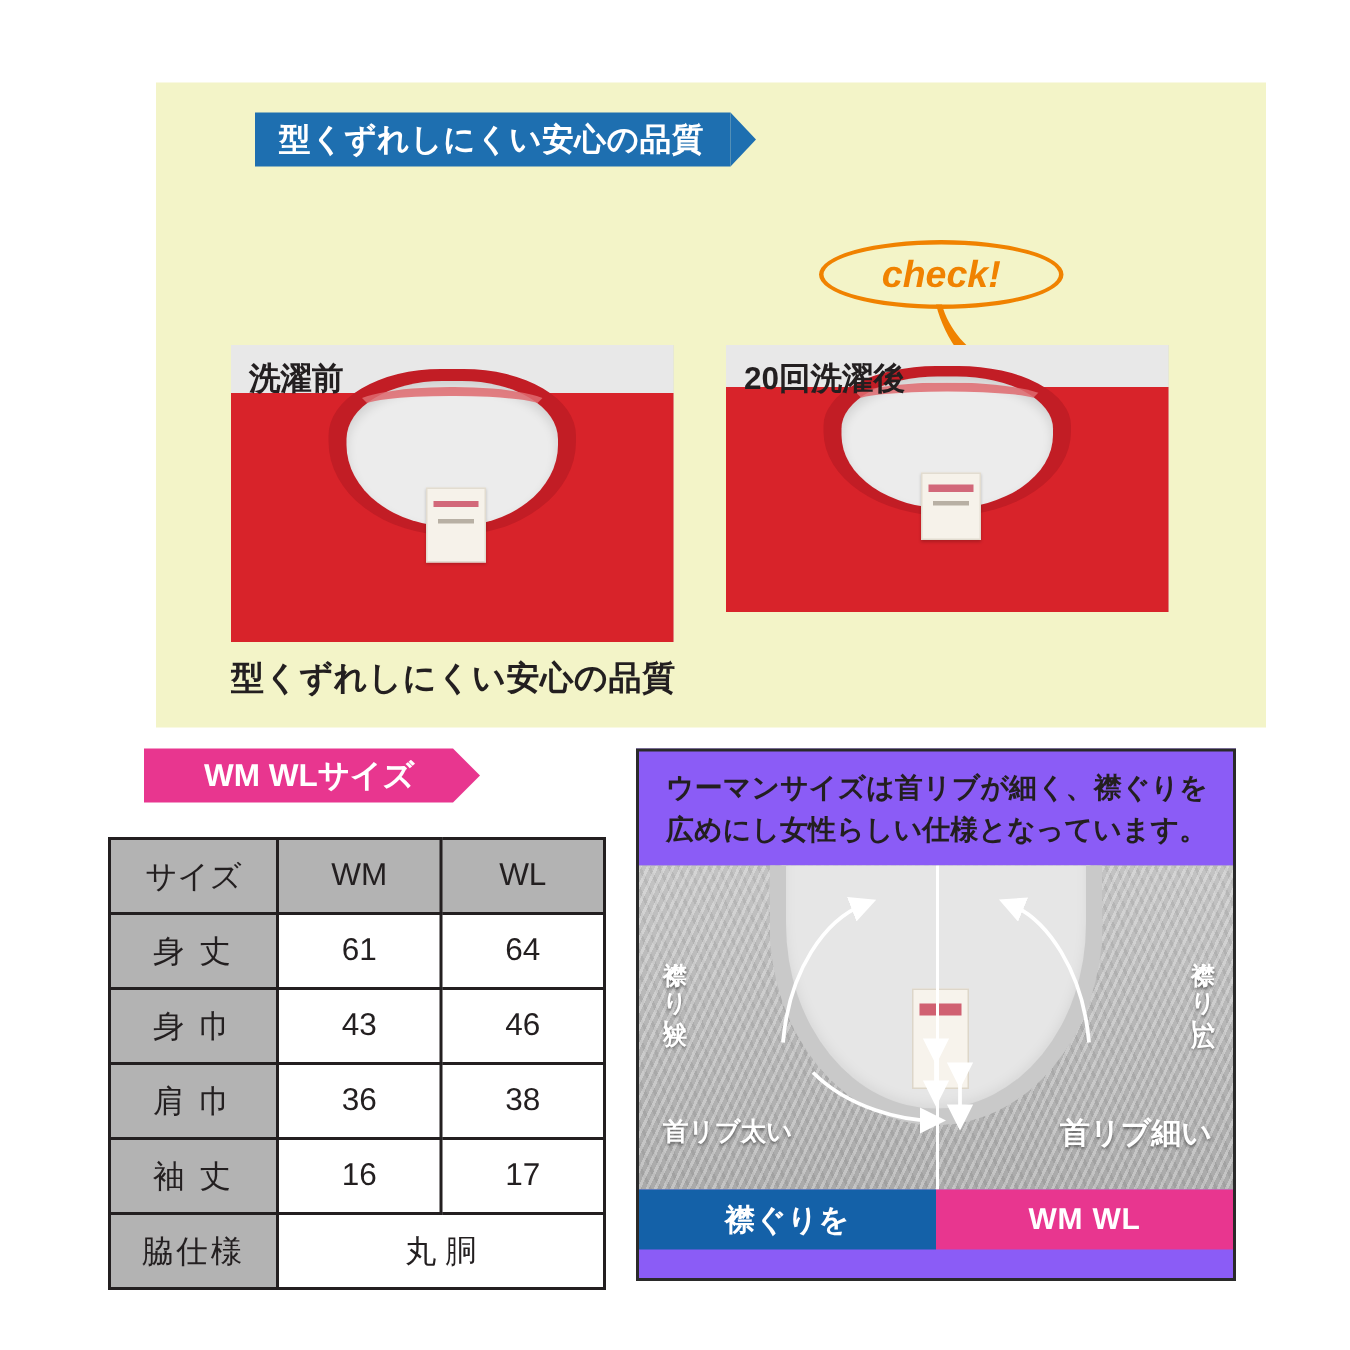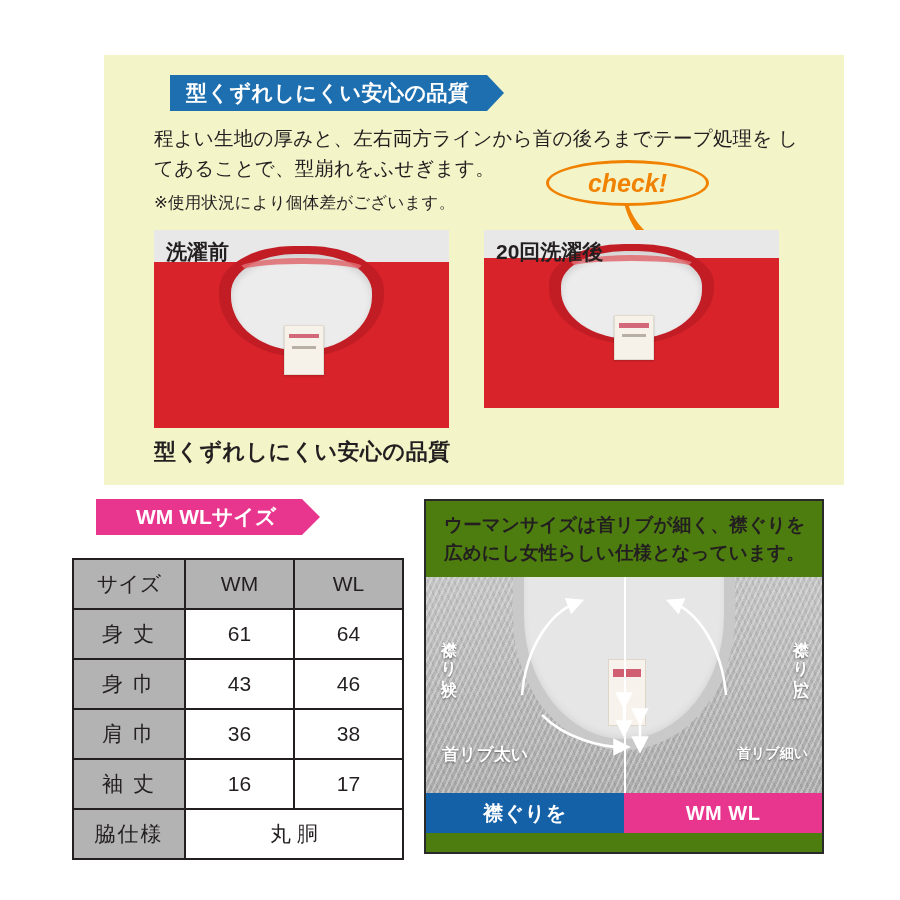--- a/index.html
+++ b/index.html
@@ -265,21 +265,21 @@
   table.size-table col.c2 { width: 109px; }
   table.size-table col.c3 { width: 109px; }
 
   
   .neck-panel {
     position: absolute;
     left: 424px;
     top: 499px;
     width: 400px;
     height: 355px;
-    background: #4d7c0f;
+    background: #8b5cf6;
     border: 2px solid #2a2a2a;
     box-sizing: border-box;
     overflow: hidden;
   }
   .neck-text {
     position: absolute;
     left: 18px;
     top: 10px;
     width: 370px;
     font-size: 18.5px;
@@ -358,21 +358,21 @@
     color: #ffffff;
     font-size: 16px;
     font-weight: bold;
     line-height: 1.15;
     z-index: 7;
     text-shadow: 0 1px 2px rgba(0,0,0,.45);
   }
   .lbl-left-v  { left: 12px;  top: 52px;  width: 20px; }
   .lbl-right-v { right: 12px; top: 52px;  width: 20px; text-align: right; }
   .lbl-rib-thick { left: 16px;  top: 168px; font-size: 17px; }
-  .lbl-rib-thin  { right: 14px; top: 168px; font-size: 14px; }
+  .lbl-rib-thin  { right: 14px; top: 168px; font-size: 20px; }
 
   .arrow-svg {
     position: absolute;
     left: 0; top: 0;
     width: 396px;
     height: 216px;
     z-index: 6;
     pointer-events: none;
   }
 
@@ -399,25 +399,20 @@
 </style>
 </head>
 <body>
 
 <div class="top-panel">
 
   <div class="ribbon">
     <span>型くずれしにくい安心の品質</span>
   </div>
 
-  <div class="body-text">
-    <span>程よい生地の厚みと、左右両方ラインから首の後ろまでテープ処理を</span>
-    <span>してあることで、型崩れをふせぎます。</span>
-    <span class="note">※使用状況により個体差がございます。</span>
-  </div>
 
   <div class="check-bubble">
     <div class="oval"></div>
     <div class="label">check!</div>
   </div>
   <svg class="check-tail" viewBox="0 0 70 62">
     <path d="M8 2 C 14 26, 30 46, 48 56 L 30 52 L 44 40 C 30 34, 16 18, 12 2 Z" fill="#f08200"></path>
   </svg>
 
   <div class="photo photo-left">

